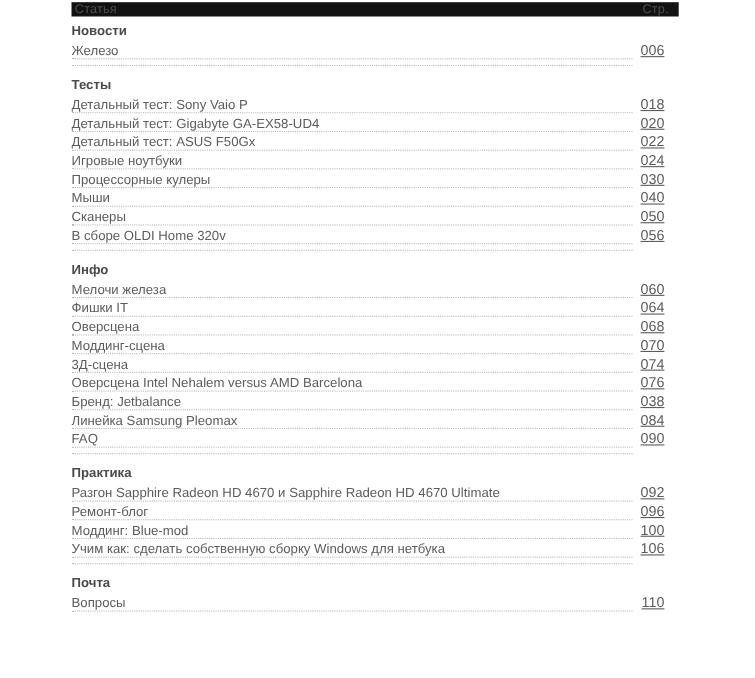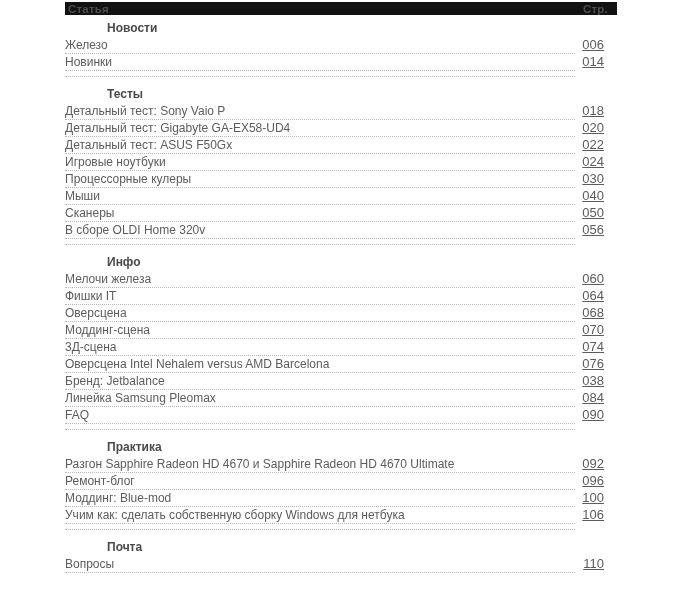--- a/index.html
+++ b/index.html
@@ -16,38 +16,38 @@
     width: 552px;
   }
   .toc-header {
     height: 13px;
     display: flex;
     justify-content: space-between;
     align-items: center;
     background: var(--header-bg, #121212);
     color: var(--header-text, #4e4e4e);
     font-size: 11.5px;
-    font-weight: bold;
+    font-weight: normal;
     padding: 0 9px 0 3px;
     letter-spacing: 0.2px;
   }
   .section { margin-top: 9px; }
   .section.first { margin-top: 5px; }
   .section-title {
     height: 17px;
     line-height: 16px;
     font-size: 12px;
     font-weight: bold;
     color: var(--section-title, #4a4a4a);
-    margin-left: 42px;
   }
   .toc-row {
     display: flex;
     height: 17px;
     box-sizing: border-box;
+    align-items: center;
   }
   .cell-article {
     flex: 1;
     border-bottom: 1px dotted var(--leader-dots, #b9b9b9);
     font-size: 12px;
     color: var(--item-text, #5c5c5c);
     line-height: 14px;
     padding-top: 1px;
     white-space: nowrap;
     overflow: hidden;
@@ -81,24 +81,20 @@
     <span>Статья</span>
     <span>Стр.</span>
   </div>
   <div id="toc-sections">
       <div class="section first">
         <div class="section-title">Новости</div>
         <div class="toc-row">
           <div class="cell-article">Железо</div>
           <div class="cell-page">006</div>
         </div>
-        <div class="toc-row">
-          <div class="cell-article">Новинки</div>
-          <div class="cell-page">014</div>
-        </div>
       </div>
       <div class="section-spacer">
         <div class="spacer-article"></div>
         <div class="spacer-page"></div>
       </div>
       <div class="section">
         <div class="section-title">Тесты</div>
         <div class="toc-row">
           <div class="cell-article">Детальный тест: Sony Vaio P</div>
           <div class="cell-page">018</div>

